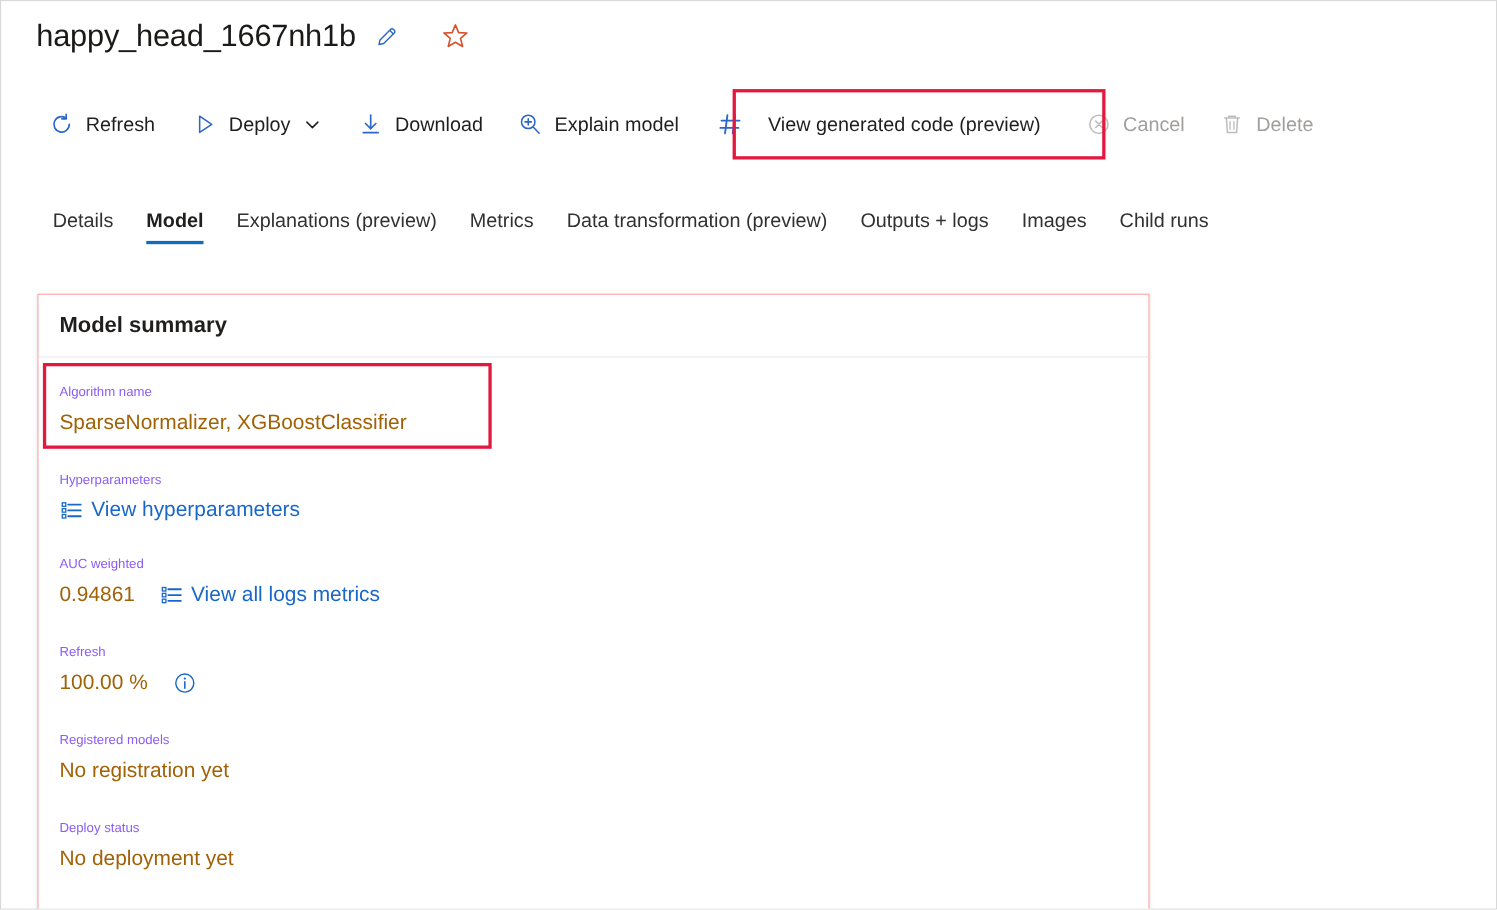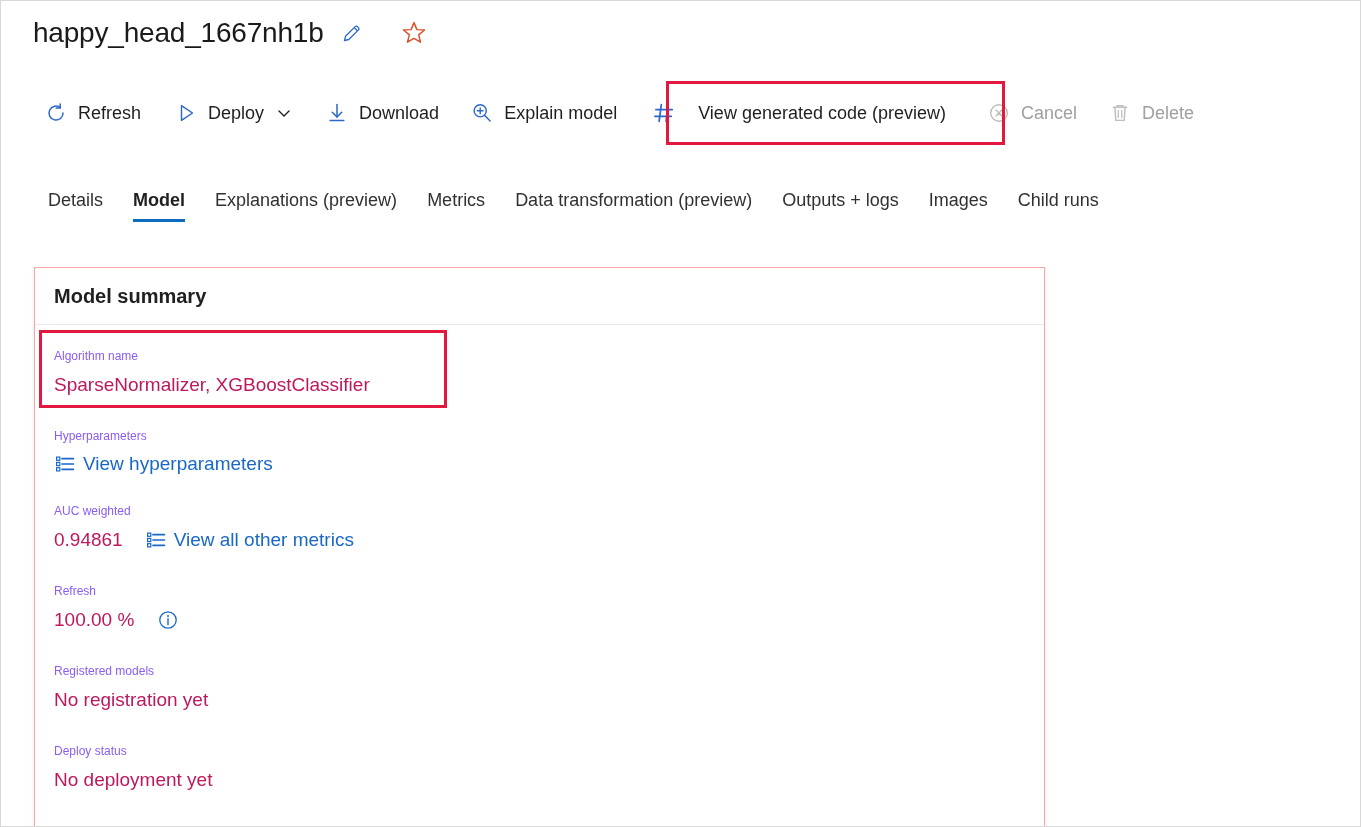--- a/index.html
+++ b/index.html
@@ -167,21 +167,21 @@
   }
   .field { margin-bottom: 6px; }
   .field-label {
     font-size: 12px;
     font-weight: normal;
     color: #8b5cf6;
     line-height: 27px;
   }
   .field-value {
     font-size: 19px;
-    color: #be185d;
+    color: #a16207;
     line-height: 29px;
   }
   .field-row {
     display: flex;
     align-items: center;
   }
   .spacer-18 { height: 18px; }
   .spacer-14 { height: 14px; }
 
   .link {
@@ -403,21 +403,21 @@
           <span class="field-value">0.94861</span>
           <span class="link">
             <span class="link-icon">
               <svg width="20" height="20" viewBox="0 0 20 20" fill="none">
                 <rect x="1.6" y="3.1" width="3.2" height="3.2" stroke="#1968c8" stroke-width="1.2" fill="none"></rect>
                 <rect x="1.6" y="8.4" width="3.2" height="3.2" stroke="#1968c8" stroke-width="1.2" fill="none"></rect>
                 <rect x="1.6" y="13.7" width="3.2" height="3.2" stroke="#1968c8" stroke-width="1.2" fill="none"></rect>
                 <path d="M7.0 4.7h11.4M7.0 10.0h11.4M7.0 15.3h11.4" stroke="#1968c8" stroke-width="1.7" stroke-linecap="round"></path>
               </svg>
             </span>
-            <span>View all other metrics</span>
+            <span>View all logs metrics</span>
           </span>
         </div>
       </div>
 
       <div class="spacer-18"></div>
 
       <div class="field">
         <div class="field-label">Refresh</div>
         <div class="field-row">
           <span class="field-value">100.00 %</span>

